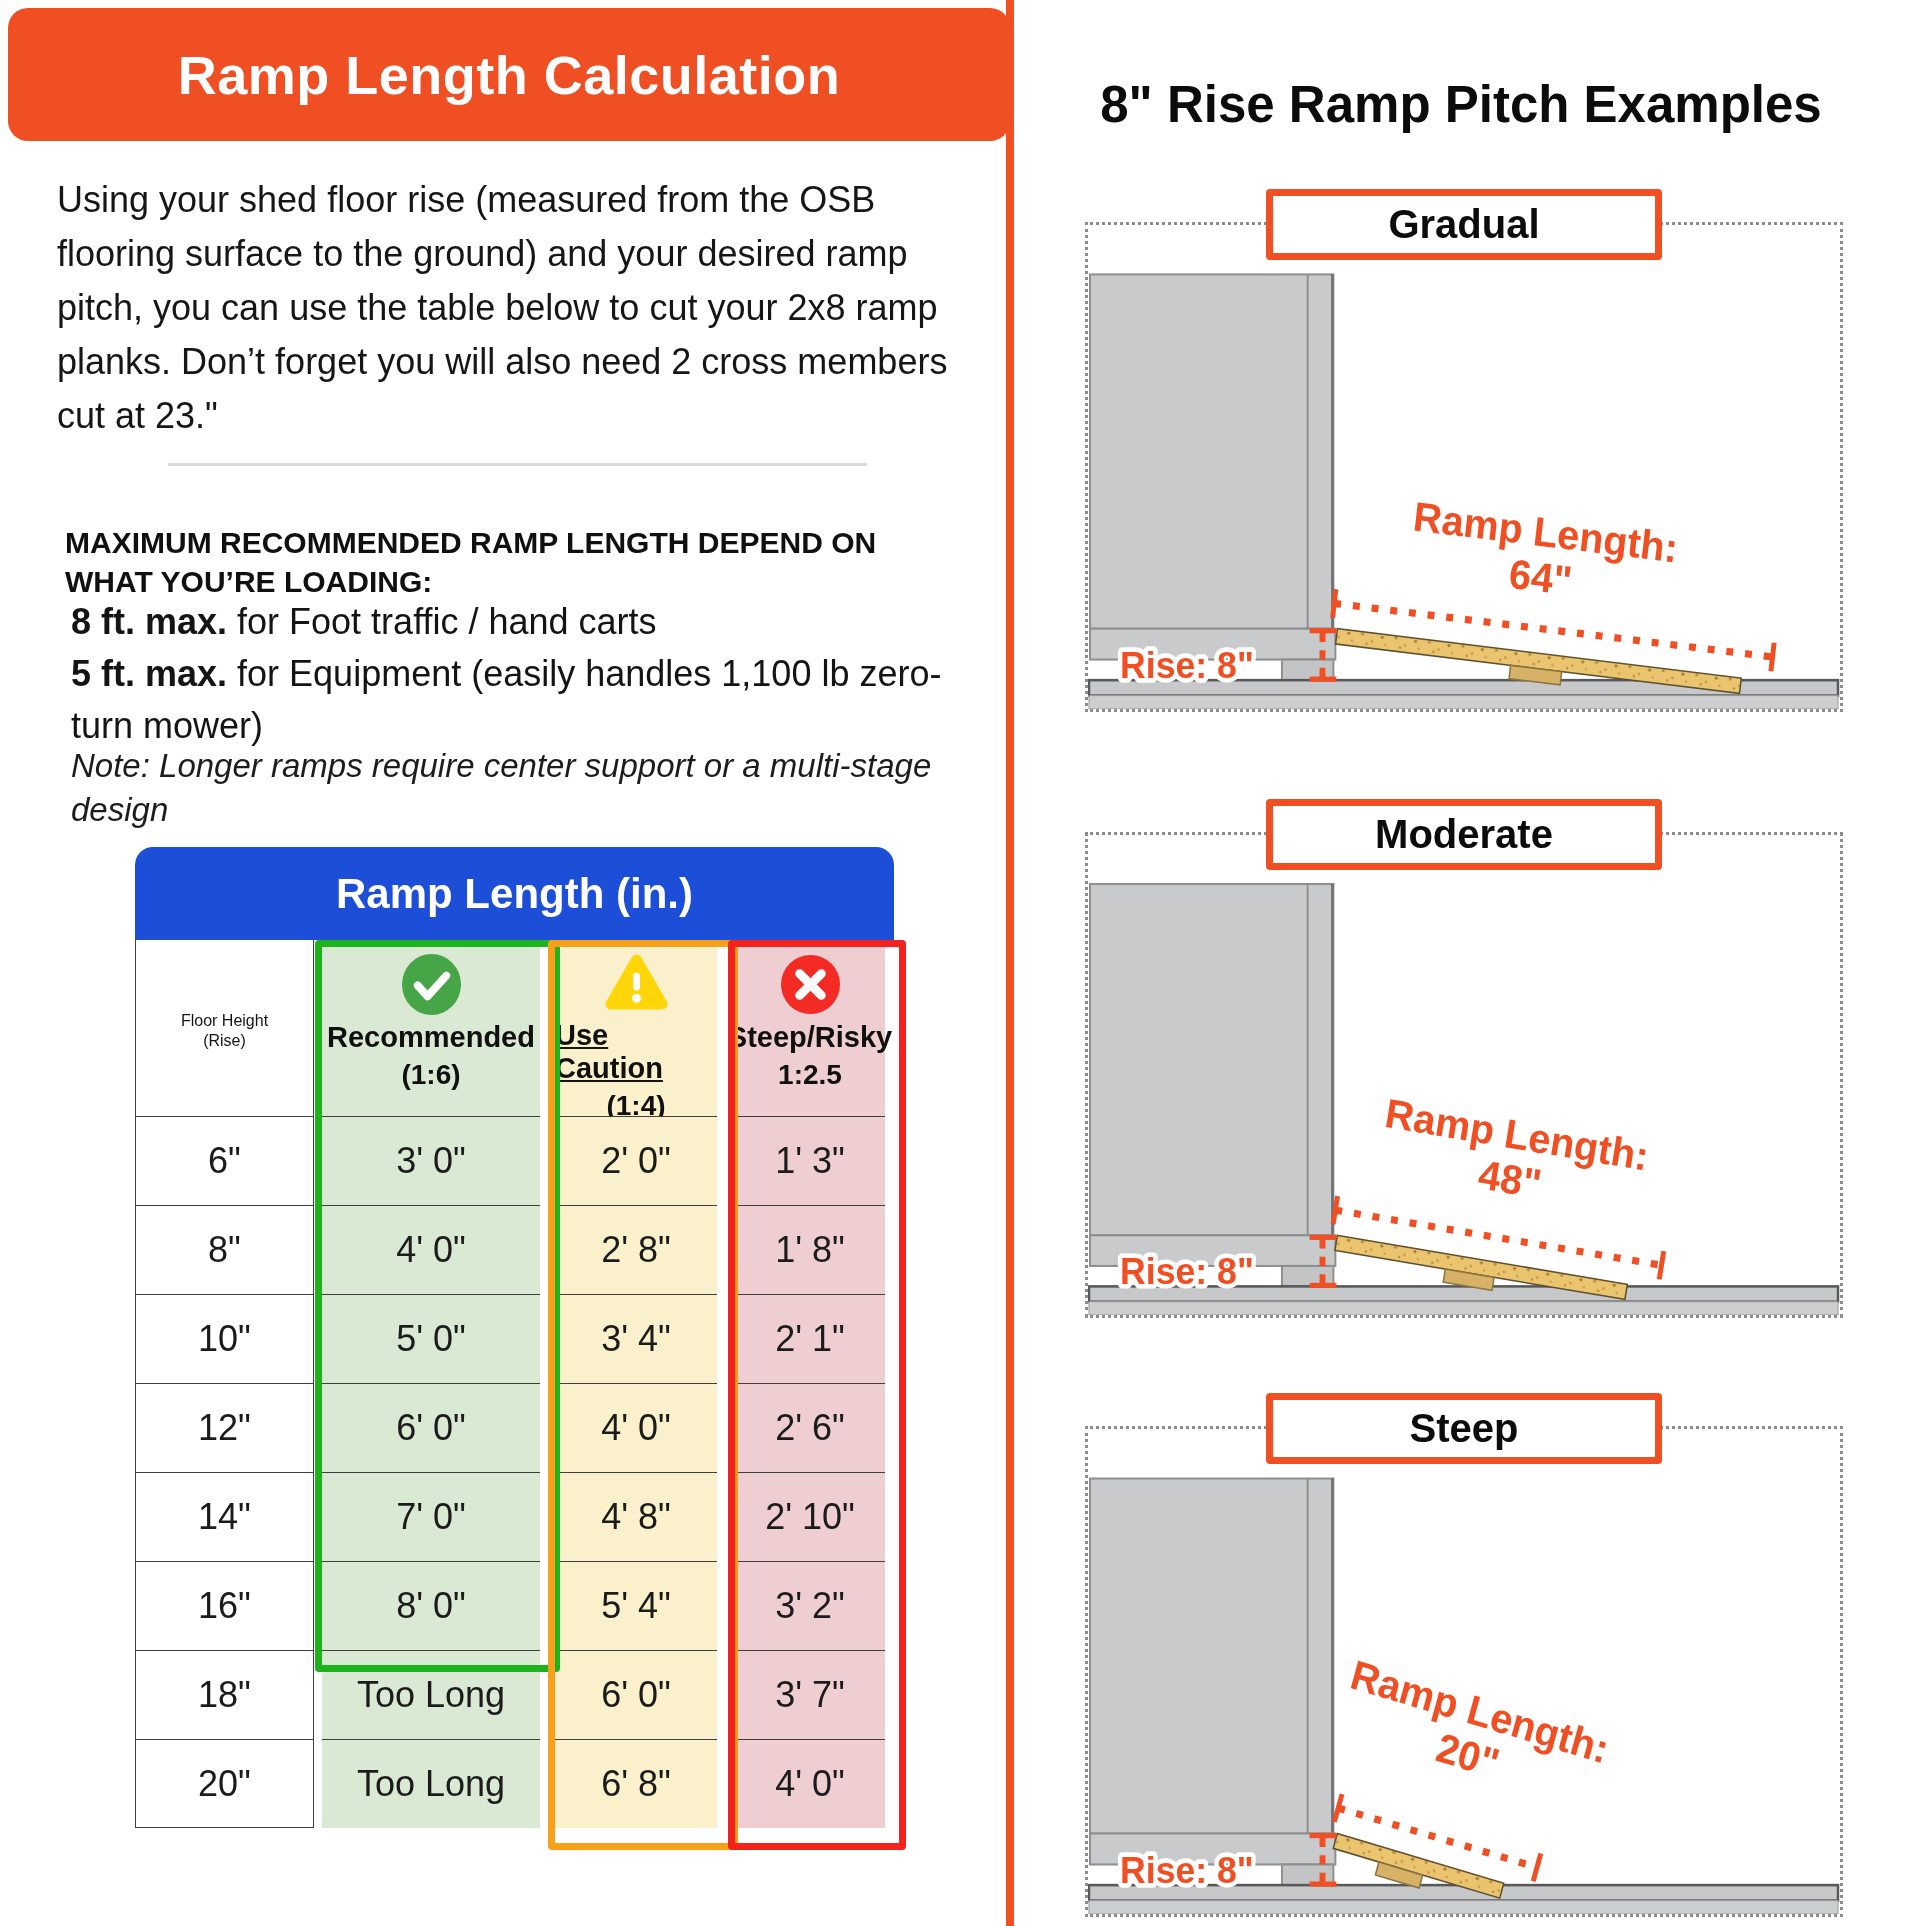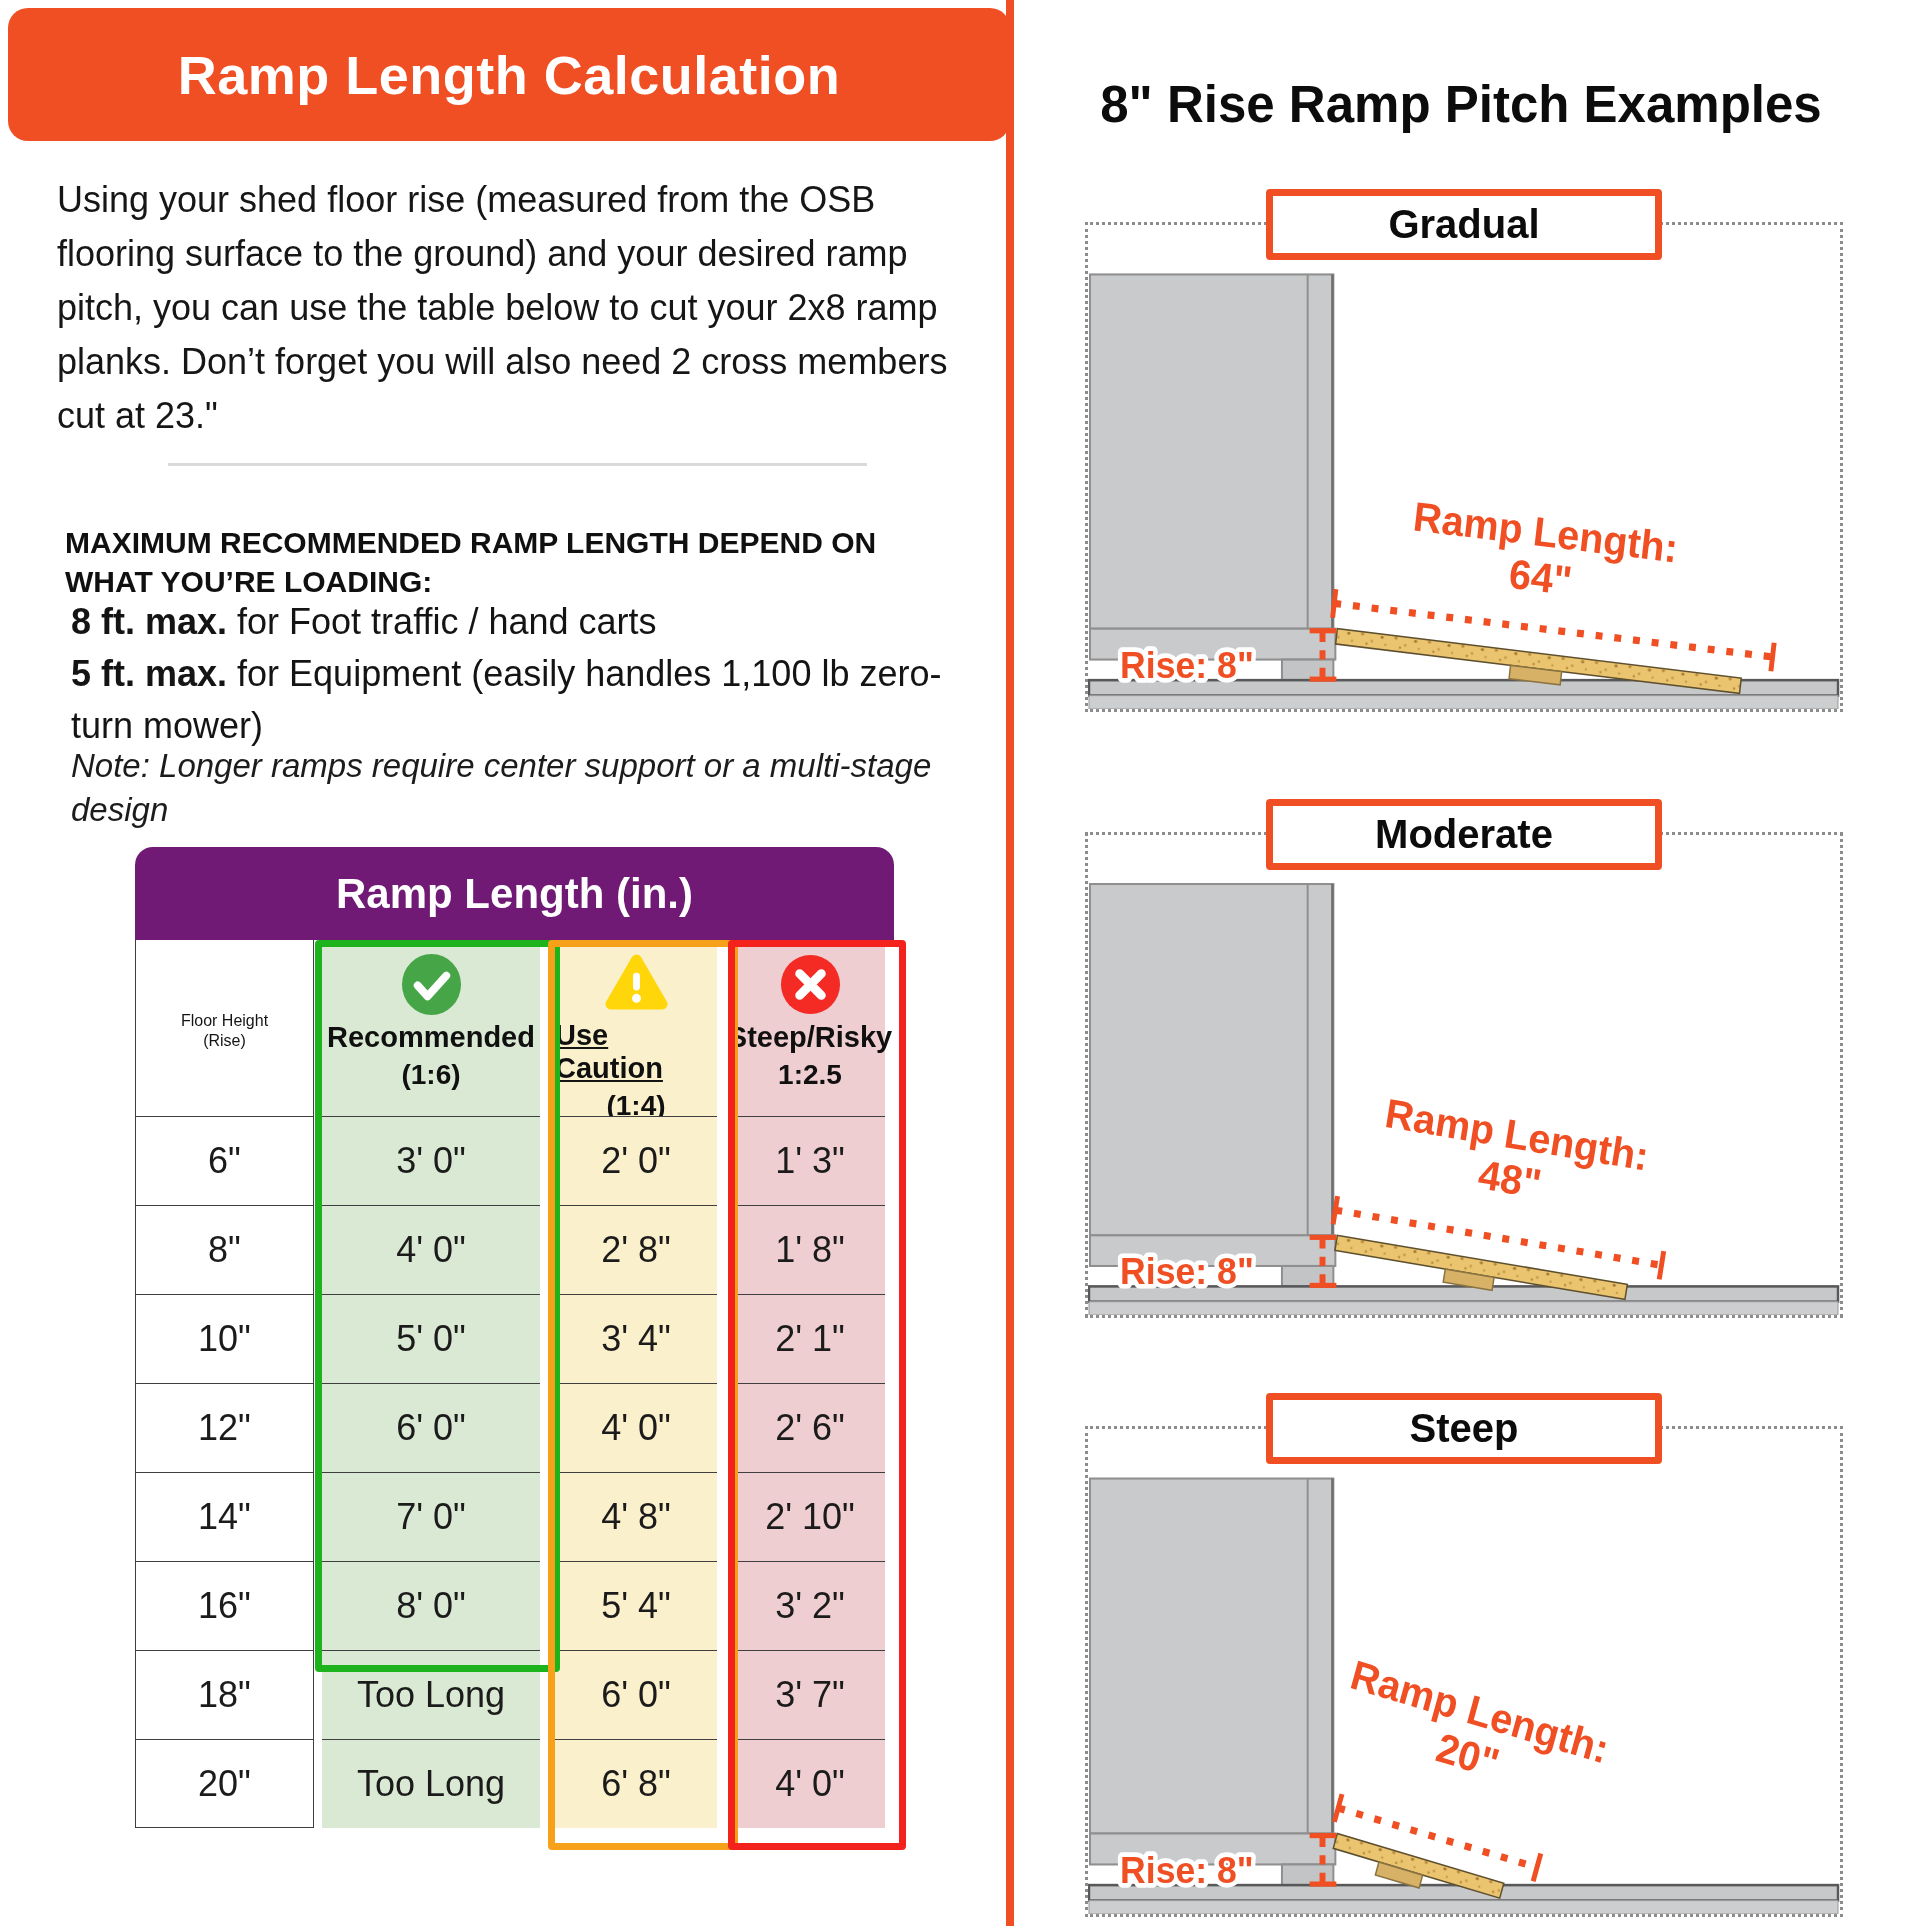--- a/index.html
+++ b/index.html
@@ -17,21 +17,21 @@
   .lh{position:absolute;left:65px;top:523px;width:891px;text-align:left;
       font-size:30px;font-weight:800;line-height:1.3;color:#101010;}
   .bullets{position:absolute;left:71px;top:596px;width:891px;font-size:36px;line-height:1.45;}
   .bullets p{margin:0;}
   .bold{font-weight:800;}
   .note{position:absolute;left:71px;top:744px;width:871px;font-size:33px;font-style:italic;
         line-height:1.32;color:#1c1c1c;}
 
   
   .tbl{position:absolute;left:135px;top:847px;width:759px;height:992px;}
-  .tbl-title{height:93px;background:#701a75;border-radius:18px 18px 0 0;display:flex;
+  .tbl-title{height:93px;background:#1d4ed8;border-radius:18px 18px 0 0;display:flex;
              align-items:center;justify-content:center;color:#fff;font-weight:800;font-size:42px;}
   .hdr,.rows{display:grid;grid-template-columns:179px 8px 218px 15px 162px 18px 150px 9px;}
   .hdr{height:176px;}
   .rows{grid-auto-rows:89px;}
   .hc{display:flex;flex-direction:column;align-items:center;padding-top:13px;gap:5px;}
   .hc .lab{font-weight:800;font-size:29px;color:#101010;}
   .hc .sub{font-weight:800;font-size:28px;color:#101010;}
   .hc1{background:#fff;border-left:1px solid #3f3f3f;border-right:1px solid #3f3f3f;
        display:flex;align-items:center;justify-content:center;}
   .hc1 .lab{width:117px;text-align:center;line-height:1.25;}

